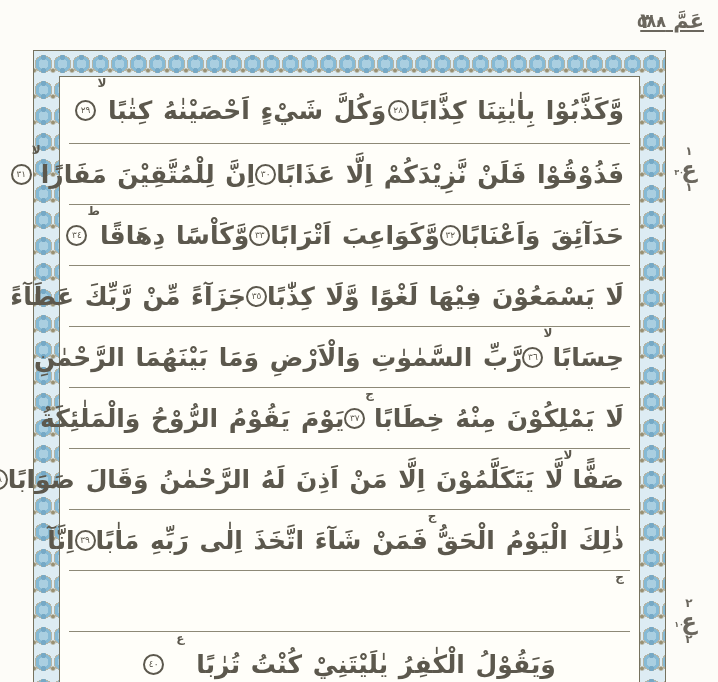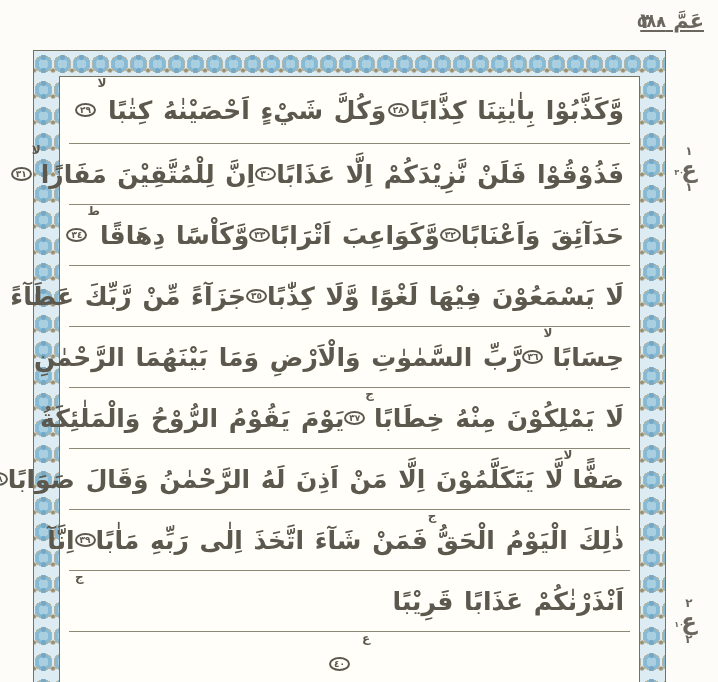--- a/index.html
+++ b/index.html
@@ -36,24 +36,24 @@
   .line{
     flex:0 0 60px;min-width:0;display:flex;align-items:center;
     justify-content:space-between;padding:0 15px;direction:rtl;
     color:#5c584d;font-weight:bold;font-size:25px;letter-spacing:-0.3px;
   }
   .line:first-child{flex-basis:66px}
   .line.center{flex-basis:64px;justify-content:center;gap:12px}
   .txt{white-space:nowrap;word-spacing:2px}
   .sep{flex:0 0 1px;height:1px;background:#8d8977;margin:0 9px}
   .ayah{
-    box-sizing:border-box;flex:0 0 21px;width:21px;height:14px;
+    box-sizing:border-box;flex:0 0 21px;width:21px;height:21px;
     border:2px solid #5c584d;border-radius:50%;
     display:inline-flex;align-items:center;justify-content:center;
-    font-size:9px;font-weight:bold;letter-spacing:0;
+    font-size:9px;font-weight:normal;letter-spacing:0;
   }
   .stop{
     flex:0 0 auto;font-size:12px;line-height:1;font-weight:bold;
     align-self:flex-start;margin-top:0;letter-spacing:0;
   }
   
   .ruku{
     position:absolute;width:34px;display:flex;flex-direction:column;
     align-items:center;line-height:1.05;color:#6b675e;font-weight:bold;
     text-align:center;
@@ -128,25 +128,25 @@
       <div class="sep"></div>
       <div class="line" dir="rtl">
         <span class="txt">ذٰلِكَ الْيَوْمُ الْحَقُّ</span>
         <span class="stop">ج</span>
         <span class="txt">فَمَنْ شَآءَ اتَّخَذَ اِلٰى رَبِّهِ مَاٰبًا</span>
         <span class="ayah">٣٩</span>
         <span class="txt">اِنَّآ</span>
       </div>
       <div class="sep"></div>
       <div class="line" dir="rtl">
-        <span class="txt">اَنْذَرْنٰكُمْ عَذَابًا قَرِيْبًا</span>
         <span class="stop">ج</span>
       </div>
       <div class="sep"></div>
       <div class="line center" dir="rtl">
+        <span class="txt">وَيَقُوْلُ الْكٰفِرُ يٰلَيْتَنِيْ كُنْتُ تُرٰبًا</span>
         <span class="stop">ع</span>
         <span class="ayah">٤٠</span>
       </div>
     </div>
 </div>
 
 <div class="ruku ruku-1">
   <span class="num">١</span>
   <span class="ain"><span>ع</span><span class="inner-num">٣٠</span></span>
   <span class="num">١</span>

